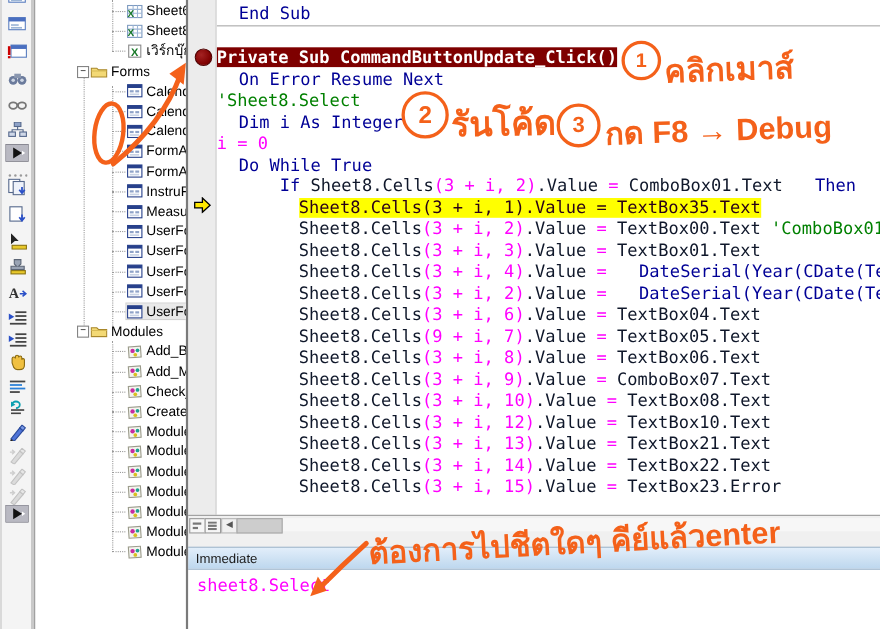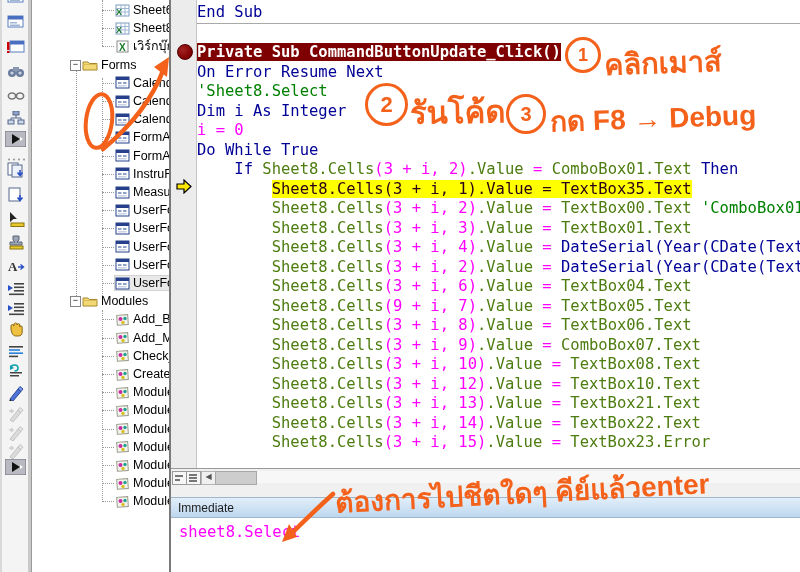--- a/index.html
+++ b/index.html
@@ -35,22 +35,22 @@
   .bp-dot{position:absolute;left:6px;top:44px;width:14px;height:14px;border-radius:50%;
           background:radial-gradient(circle at 35% 35%, #a42222, #7e0000 70%);
           border:1px solid #4f0000;}
   .cur-arrow{position:absolute;left:4px;top:179px;}
 
   .code{position:absolute;left:28px;top:0;width:603px;height:468px;background:#fff;
         overflow:hidden;font-family:"DejaVu Sans Mono","Liberation Mono",monospace;
         font-size:15.5px;padding-top:3px;}
   .code-line{height:19.5px;line-height:19.5px;white-space:pre;}
   .code-line.sep{border-top:1px solid #a8a8a8;}
-  .tk-k{color:#000096;}
-  .tk-n{color:#4d7c0f;}
+  .tk-k{color:#000096;padding-left:20px;}
+  .tk-n{color:#0f172a;}
   .tk-m{color:#ff00ff;}
   .tk-c{color:#008000;}
   .tk-t{color:#333333;}
   .tk-h{background:#ffff00;color:#2a0018;}
   .tk-bp{background:#7e0000;color:#ffffff;font-weight:700;}
 
   
   .hstrip{position:absolute;left:2px;top:468px;width:629px;height:29px;background:#f0f0f0;
           border-top:1px solid #999;}
   .view-btn{position:absolute;top:2px;width:13px;height:12px;background:#f6f6f6;

